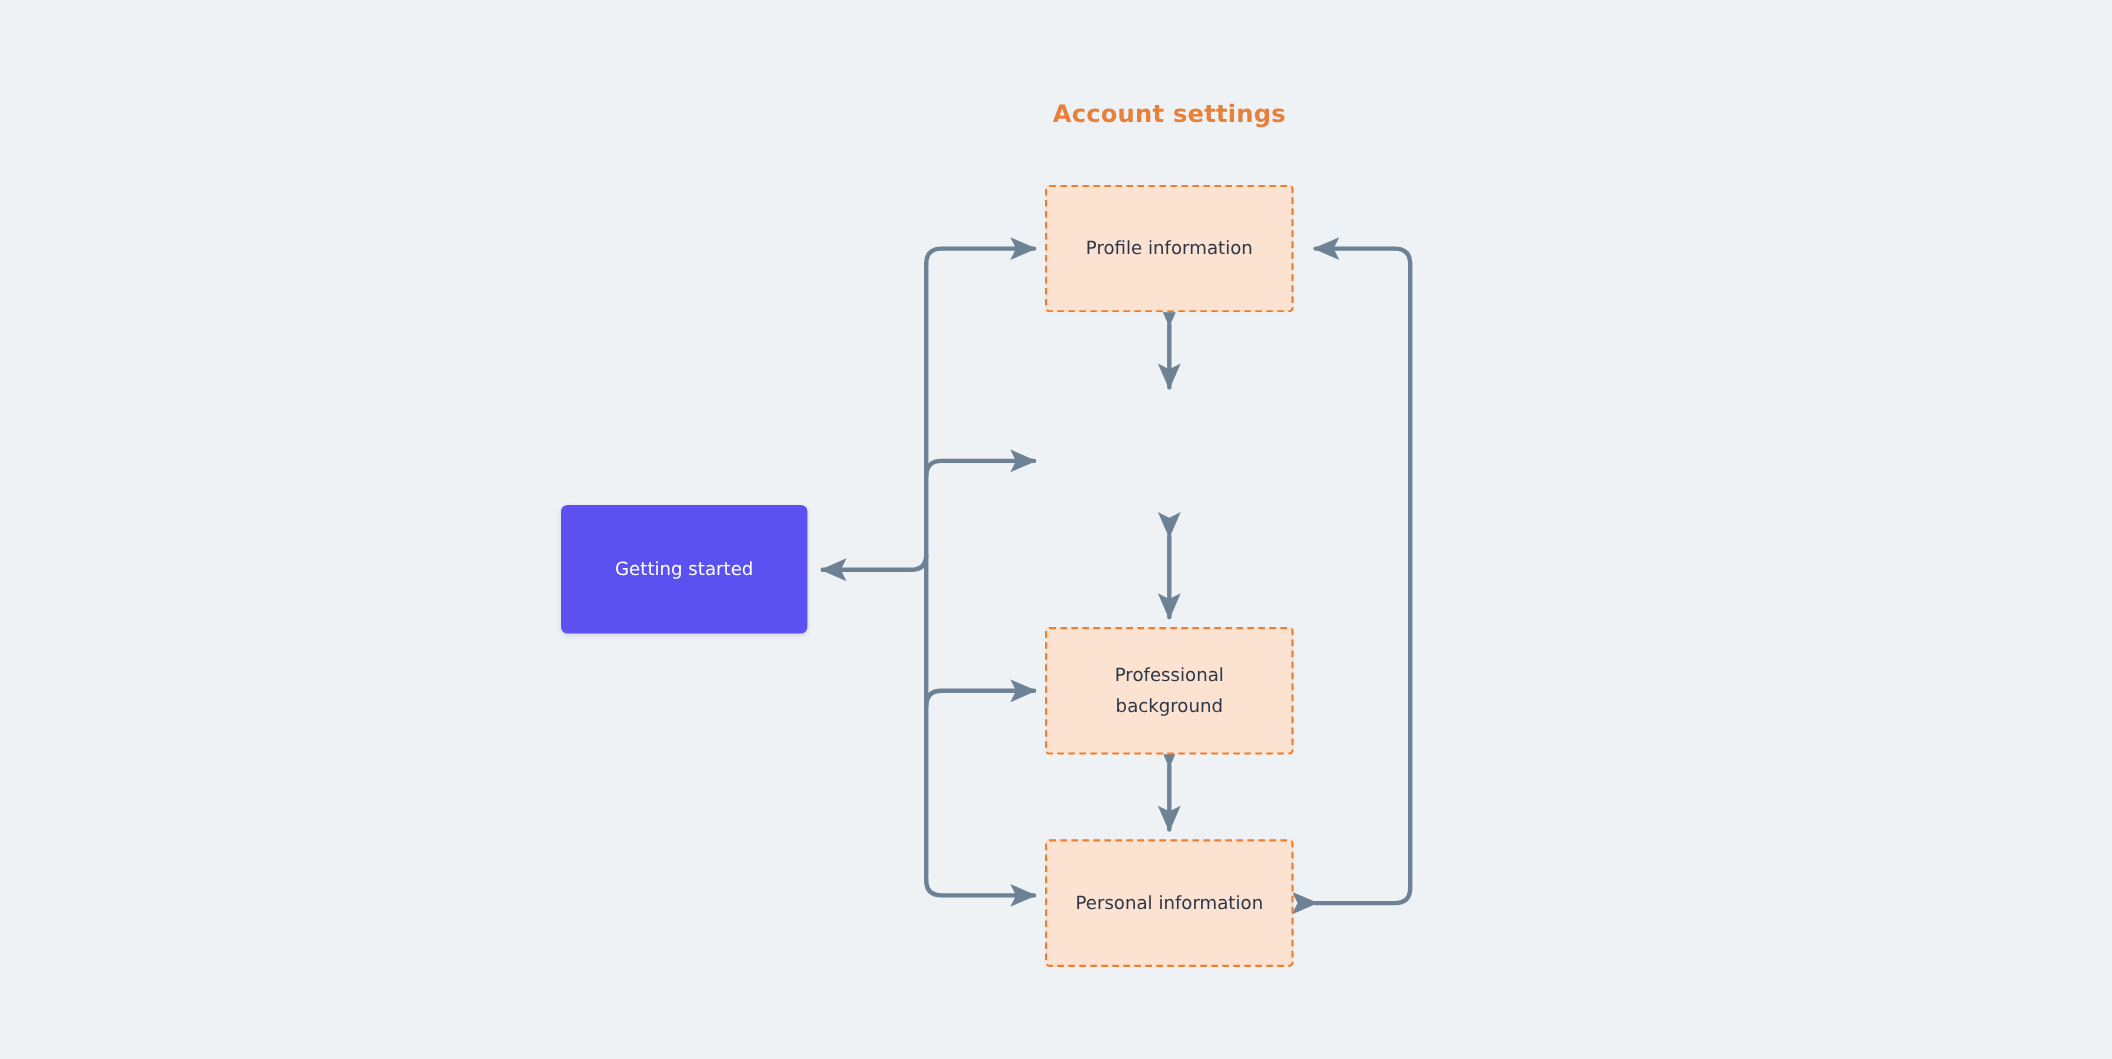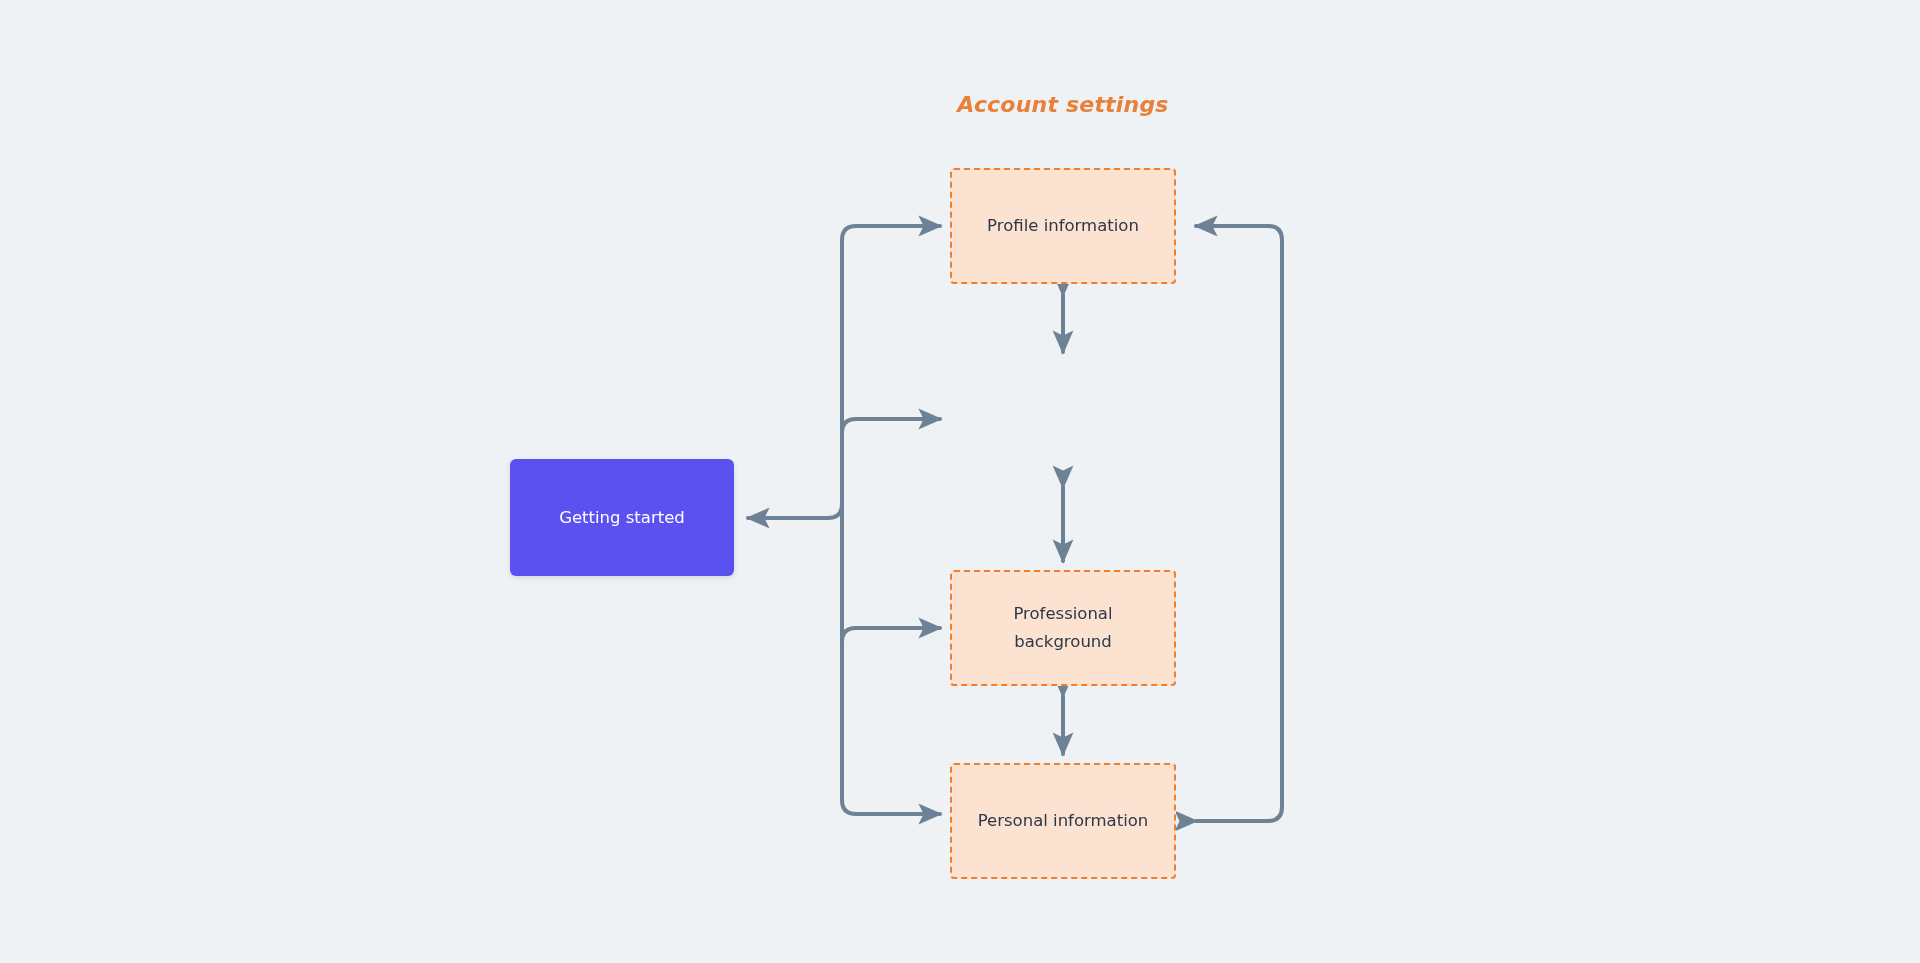--- a/index.html
+++ b/index.html
@@ -37,21 +37,20 @@
     left: 950px;
     top: 92px;
     width: 226px;
     text-align: center;
     color: #e8803a;
     font-size: 22px;
     font-weight: 600;
     letter-spacing: 0.2px;
     line-height: 26px;
     white-space: nowrap;
-    font-style: italic;
   }
 
   .node {
     position: absolute;
     box-sizing: border-box;
     display: flex;
     align-items: center;
     justify-content: center;
     text-align: center;
   }

